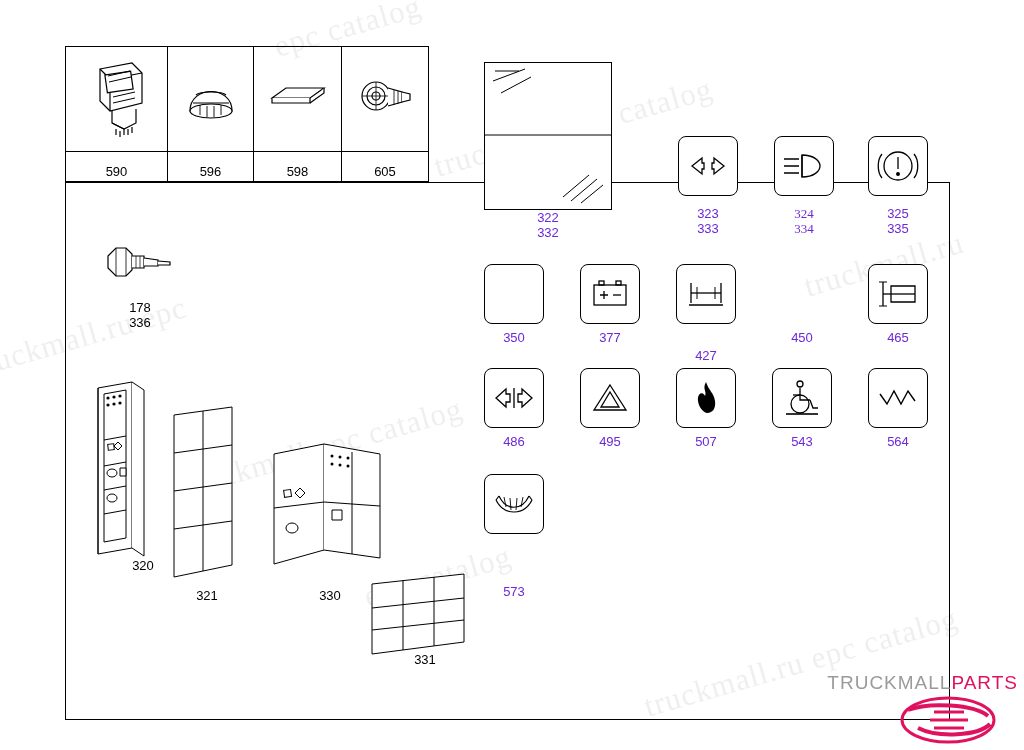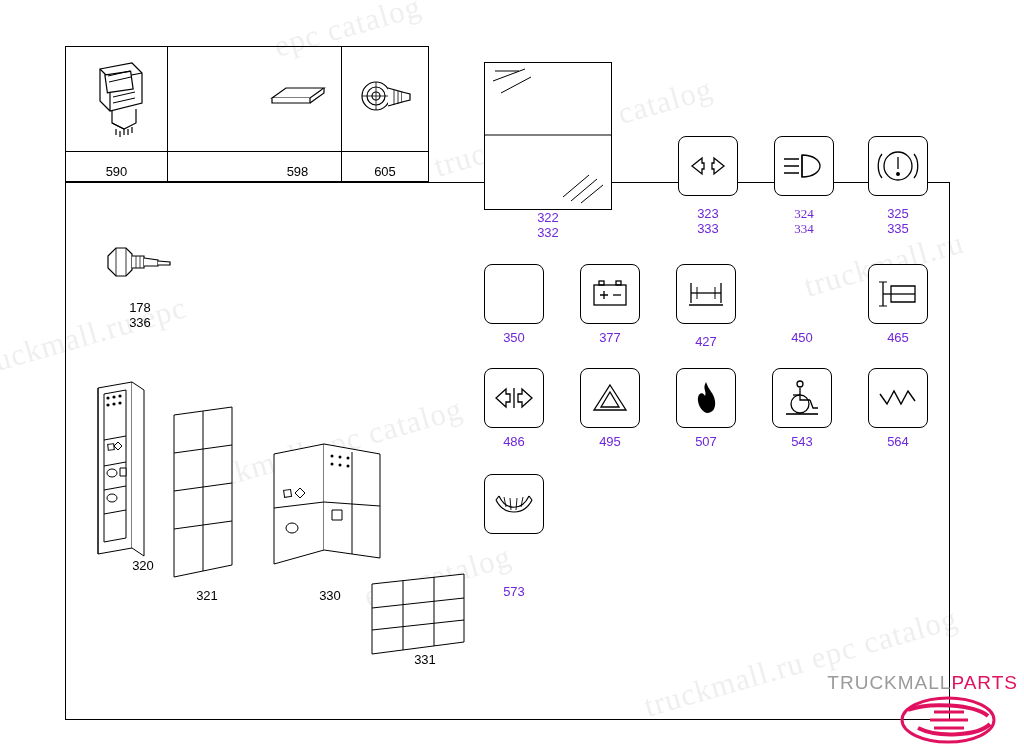--- a/index.html
+++ b/index.html
@@ -165,20 +165,34 @@
             <path d="M33 44 L55 39" stroke-width="1"></path>
             <path d="M32 52 L32 64 L44 70 L56 64 L56 50"></path>
             <path d="M32 64 L44 70 L44 76"></path>
             <path d="M36 70 L36 76 M40 72 L40 78 M48 70 L48 76 M52 68 L52 74"></path>
           </g>
         </svg>
       </div>
       <div class="legend-label">590</div>
     </div>
 
+    <div class="legend-cell" style="left:102px; width:86px;">
+      <div class="sym" style="bottom:32px;">
+        <svg width="70" height="64" viewBox="0 0 70 64">
+          <g fill="#fff" stroke="#000" stroke-width="1.2">
+            <path d="M14 44 C14 18, 56 18, 56 44 Z"></path>
+            <ellipse cx="35" cy="44" rx="21" ry="7"></ellipse>
+            <path d="M20 28 C24 24, 46 24, 50 28" fill="none"></path>
+            <path d="M17 36 L53 36" fill="none"></path>
+            <path d="M24 38 L24 48 M31 39 L31 50 M38 39 L38 50 M45 38 L45 48" fill="none" stroke-width="0.9"></path>
+          </g>
+        </svg>
+      </div>
+      <div class="legend-label">596</div>
+    </div>
 
     <div class="legend-cell" style="left:188px; width:88px;">
       <div class="sym" style="bottom:38px;">
         <svg width="72" height="40" viewBox="0 0 72 40">
           <g fill="#fff" stroke="#000" stroke-width="1.2">
             <path d="M10 22 L24 12 L62 12 L48 22 Z"></path>
             <path d="M10 22 L10 27 L48 27 L48 22"></path>
             <path d="M48 27 L62 17 L62 12"></path>
           </g>
         </svg>
@@ -369,21 +383,21 @@
       <svg width="46" height="34" viewBox="0 0 46 34">
         <g fill="none" stroke="#000" stroke-width="1.3">
           <path d="M8 6 L8 26 M38 6 L38 26"></path>
           <path d="M8 16 L38 16"></path>
           <path d="M6 28 L40 28"></path>
           <path d="M14 10 L14 22 M32 10 L32 22" stroke-width="1"></path>
         </g>
       </svg>
     </div>
   </div>
-  <div class="tile-caption" style="left:676px; top:334px; width:60px;">427</div>
+  <div class="tile-caption" style="left:676px; top:348px; width:60px;">427</div>
 
   <div class="tile-caption" style="left:772px; top:330px; width:60px;">450</div>
 
   <div class="tile" style="left:868px; top:264px; width:60px; height:60px;">
     <div class="sym">
       <svg width="46" height="32" viewBox="0 0 46 32">
         <g fill="none" stroke="#000" stroke-width="1.3">
           <path d="M8 4 L8 28"></path>
           <path d="M8 16 L16 16"></path>
           <path d="M16 8 L40 8 L40 24 L16 24 Z"></path>

